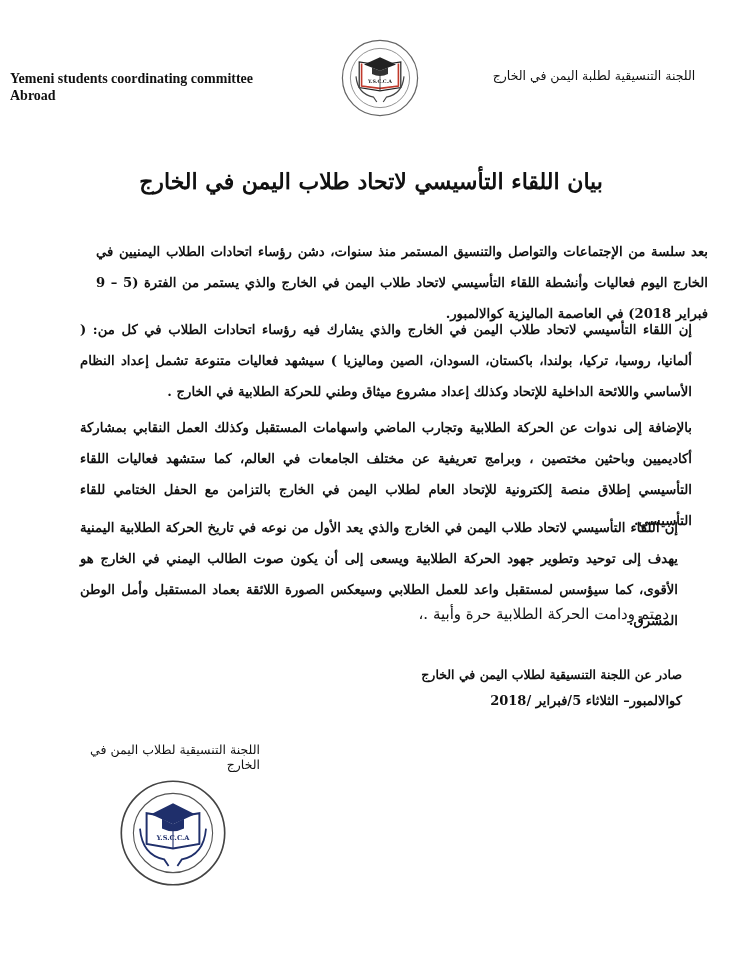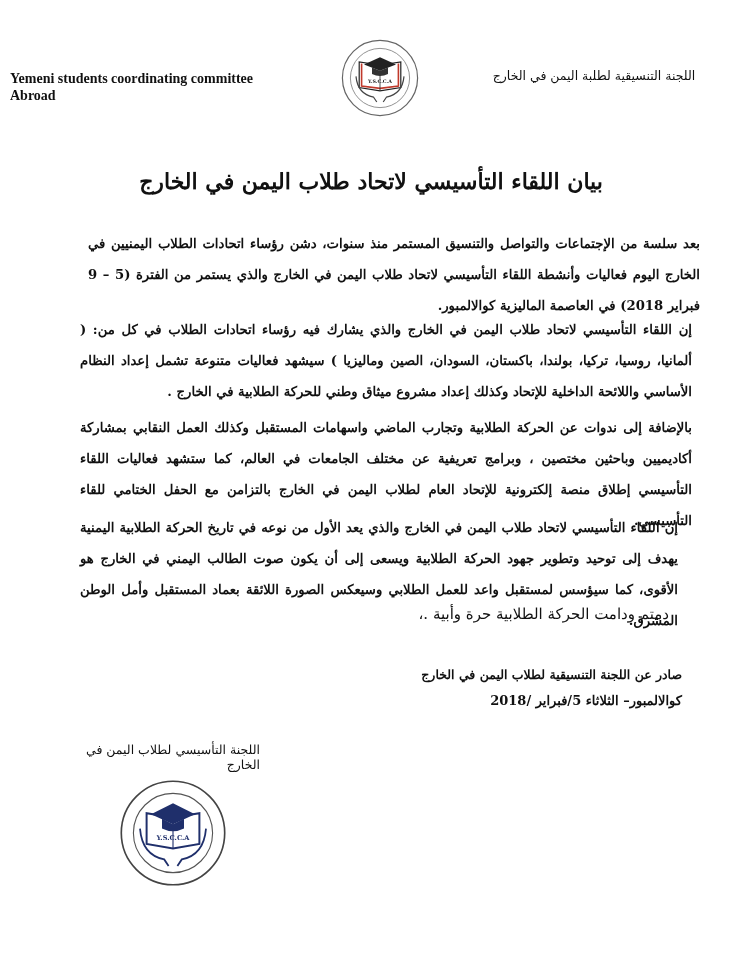--- a/index.html
+++ b/index.html
@@ -161,33 +161,33 @@
     </g>
     <text x="50" y="56" text-anchor="middle" font-size="6" font-family="DejaVu Serif, serif" font-weight="bold" fill="#222">Y.S.C.C.A</text>
     <g fill="none" stroke="#444" stroke-width="1.5">
       <path d="M20 48 Q22 70 42 74 L46 80"></path>
       <path d="M80 48 Q78 70 58 74 L54 80"></path>
     </g>
   </svg>
 
   <div class="title">بيان اللقاء التأسيسي لاتحاد طلاب اليمن في الخارج</div>
 
-  <p class="body-text p1" style="margin:8px">بعد سلسة من الإجتماعات والتواصل والتنسيق المستمر منذ سنوات، دشن رؤساء اتحادات الطلاب اليمنيين في الخارج اليوم فعاليات وأنشطة اللقاء التأسيسي لاتحاد طلاب اليمن في الخارج والذي يستمر من الفترة (5 – 9 فبراير 2018) في العاصمة الماليزية كوالالمبور.</p>
+  <p class="body-text p1" style="margin:16px">بعد سلسة من الإجتماعات والتواصل والتنسيق المستمر منذ سنوات، دشن رؤساء اتحادات الطلاب اليمنيين في الخارج اليوم فعاليات وأنشطة اللقاء التأسيسي لاتحاد طلاب اليمن في الخارج والذي يستمر من الفترة (5 – 9 فبراير 2018) في العاصمة الماليزية كوالالمبور.</p>
   <p class="body-text p3" style="margin:0">بالإضافة إلى ندوات عن الحركة الطلابية وتجارب الماضي واسهامات المستقبل وكذلك العمل النقابي بمشاركة أكاديميين وباحثين مختصين ، وبرامج تعريفية عن مختلف الجامعات في العالم، كما ستشهد فعاليات اللقاء التأسيسي إطلاق منصة إلكترونية للإتحاد العام لطلاب اليمن في الخارج بالتزامن مع الحفل الختامي للقاء التأسيسي.</p>
   <p class="body-text p2" style="margin:0">إن اللقاء التأسيسي لاتحاد طلاب اليمن في الخارج والذي يشارك فيه رؤساء اتحادات الطلاب في كل من: ( ألمانيا، روسيا، تركيا، بولندا، باكستان، السودان، الصين وماليزيا ) سيشهد فعاليات متنوعة تشمل إعداد النظام الأساسي واللائحة الداخلية للإتحاد وكذلك إعداد مشروع ميثاق وطني للحركة الطلابية في الخارج .</p>
   <p class="body-text p4" style="margin:0">إن اللقاء التأسيسي لاتحاد طلاب اليمن في الخارج والذي يعد الأول من نوعه في تاريخ الحركة الطلابية اليمنية يهدف إلى توحيد وتطوير جهود الحركة الطلابية ويسعى إلى أن يكون صوت الطالب اليمني في الخارج هو الأقوى، كما سيؤسس لمستقبل واعد للعمل الطلابي وسيعكس الصورة اللائقة بعماد المستقبل وأمل الوطن المشرق.</p>
 
   <div class="closing">دمتم ودامت الحركة الطلابية حرة وأبية .،</div>
 
   <div class="issuer">
     <div>صادر عن اللجنة التنسيقية لطلاب اليمن في الخارج</div>
     <div class="date-line">كوالالمبور– الثلاثاء 5/فبراير /2018</div>
   </div>
 
-  <div class="footer-sign">اللجنة التأسيسي لطلاب اليمن في الخارج</div>
+  <div class="footer-sign">اللجنة التنسيقية لطلاب اليمن في الخارج</div>
 
   <svg class="logo logo-bottom" viewBox="0 0 100 100">
     <circle cx="50" cy="50" r="47" fill="#fff" stroke="#444" stroke-width="1.5"></circle>
     <circle cx="50" cy="50" r="36" fill="none" stroke="#555" stroke-width="1"></circle>
     <g>
       <path d="M26 32 L26 60 L50 64 L74 60 L74 32 L50 36 Z" fill="#fff" stroke="#1f2f6b" stroke-width="1.8"></path>
       <line x1="50" y1="36" x2="50" y2="64" stroke="#1f2f6b" stroke-width="1"></line>
     </g>
     <g>
       <polygon points="30,33 50,23 70,33 50,42" fill="#1f2f6b"></polygon>

